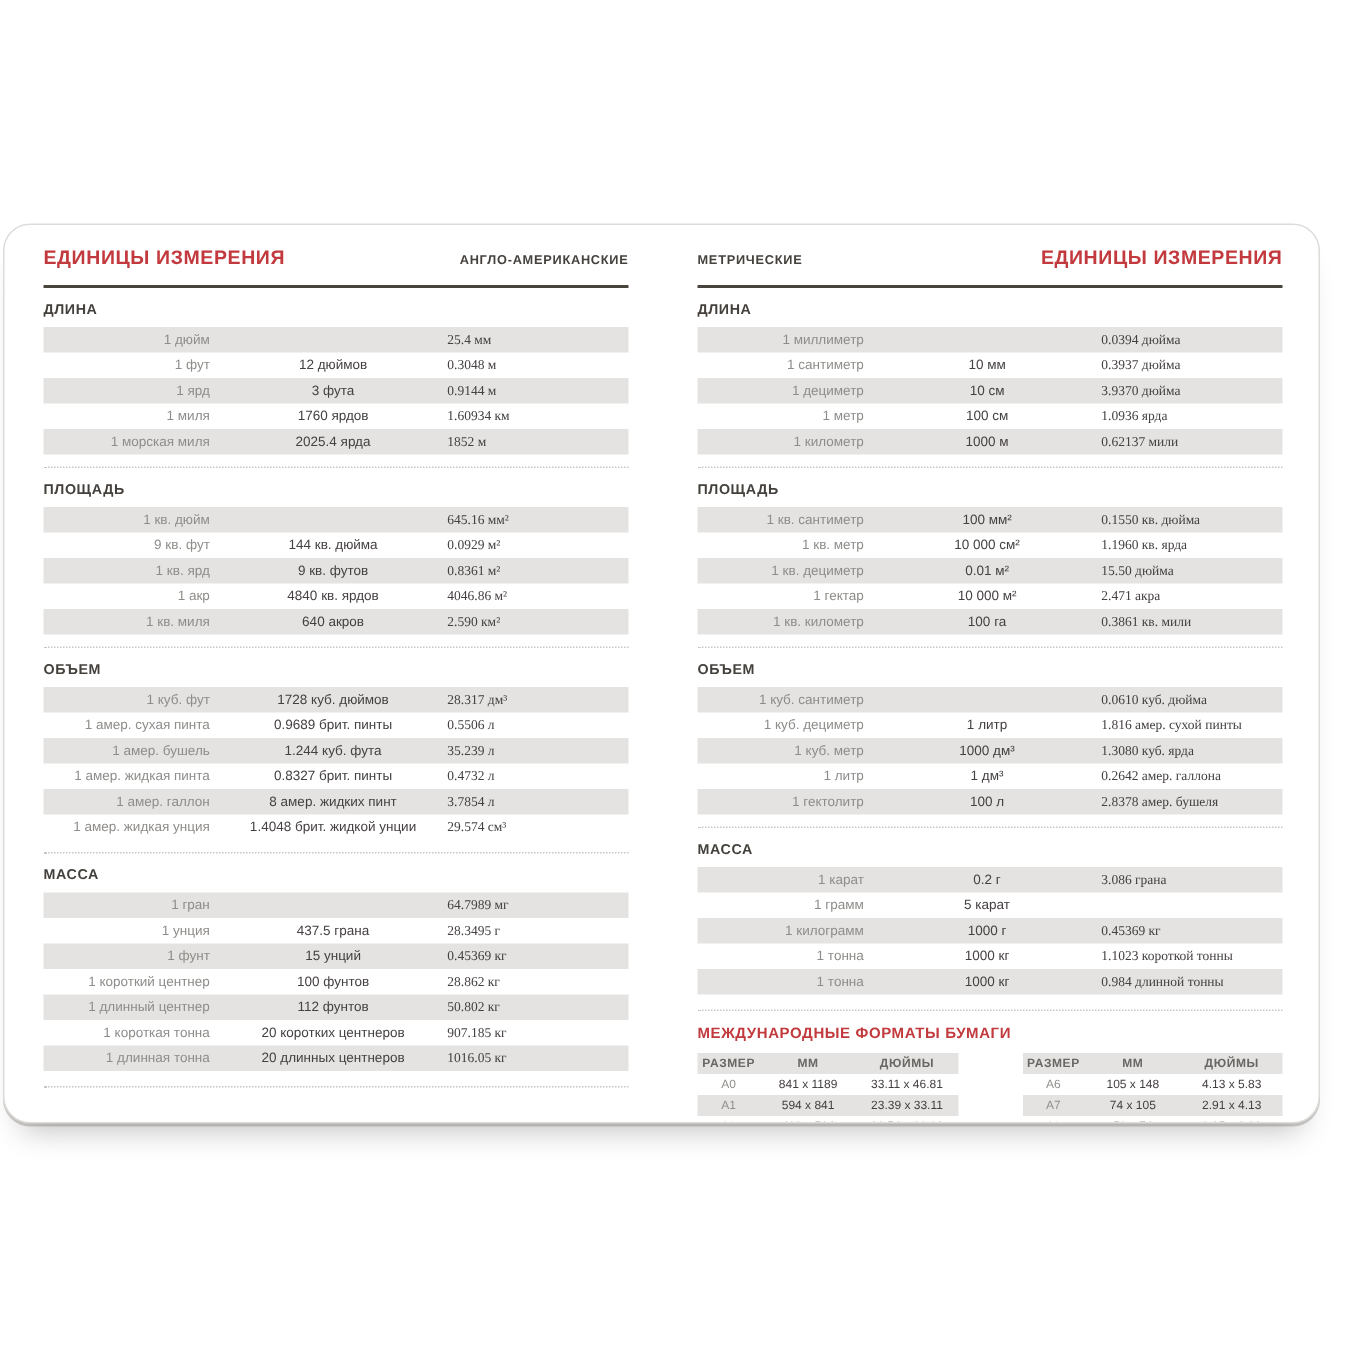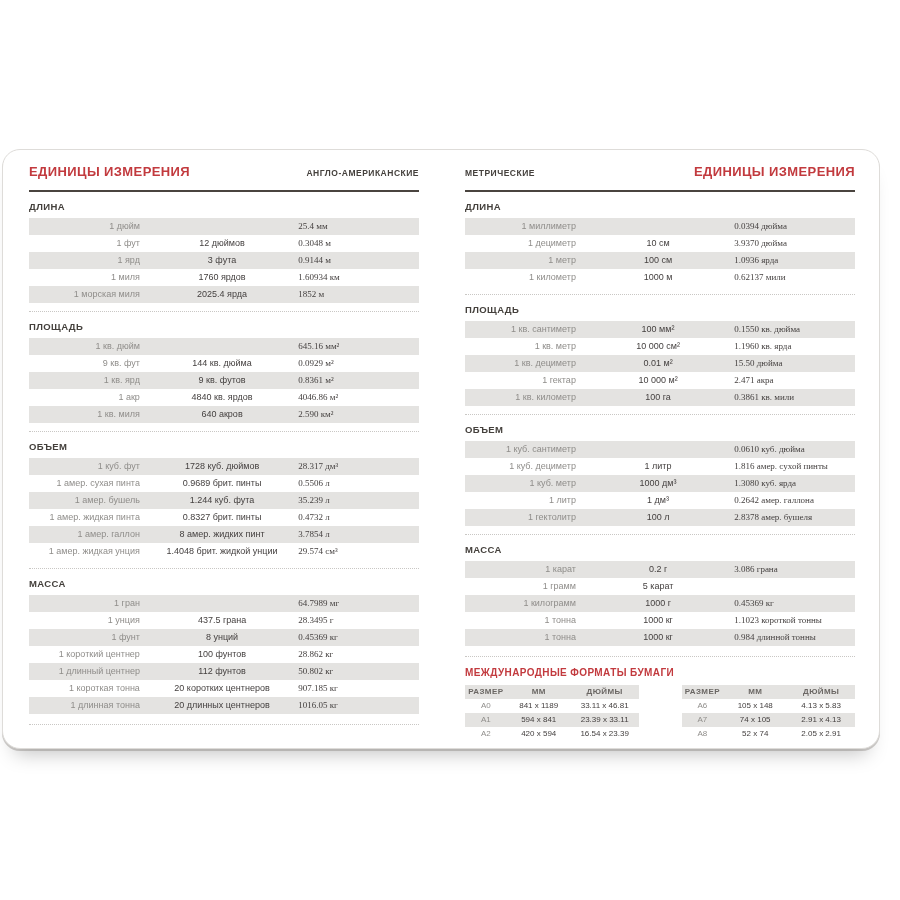--- a/index.html
+++ b/index.html
@@ -150,21 +150,21 @@
                 <div class="c2"></div>
                 <div class="c3">64.7989 мг</div>
               </div>
               <div class="trow">
                 <div class="c1">1 унция</div>
                 <div class="c2">437.5 грана</div>
                 <div class="c3">28.3495 г</div>
               </div>
               <div class="trow">
                 <div class="c1">1 фунт</div>
-                <div class="c2">8 унций</div>
+                <div class="c2">15 унций</div>
                 <div class="c3">0.45369 кг</div>
               </div>
               <div class="trow">
                 <div class="c1">1 короткий центнер</div>
                 <div class="c2">100 фунтов</div>
                 <div class="c3">28.862 кг</div>
               </div>
               <div class="trow">
                 <div class="c1">1 длинный центнер</div>
                 <div class="c2">112 фунтов</div>
@@ -197,20 +197,25 @@
       </div>
       <div class="rule"></div>
       <div>
           <div class="section">
             <div class="section-title">ДЛИНА</div>
             <div class="rows">
               <div class="trow">
                 <div class="c1">1 миллиметр</div>
                 <div class="c2"></div>
                 <div class="c3">0.0394 дюйма</div>
+              </div>
+              <div class="trow">
+                <div class="c1">1 сантиметр</div>
+                <div class="c2">10 мм</div>
+                <div class="c3">0.3937 дюйма</div>
               </div>
               <div class="trow">
                 <div class="c1">1 дециметр</div>
                 <div class="c2">10 см</div>
                 <div class="c3">3.9370 дюйма</div>
               </div>
               <div class="trow">
                 <div class="c1">1 метр</div>
                 <div class="c2">100 см</div>
                 <div class="c3">1.0936 ярда</div>

